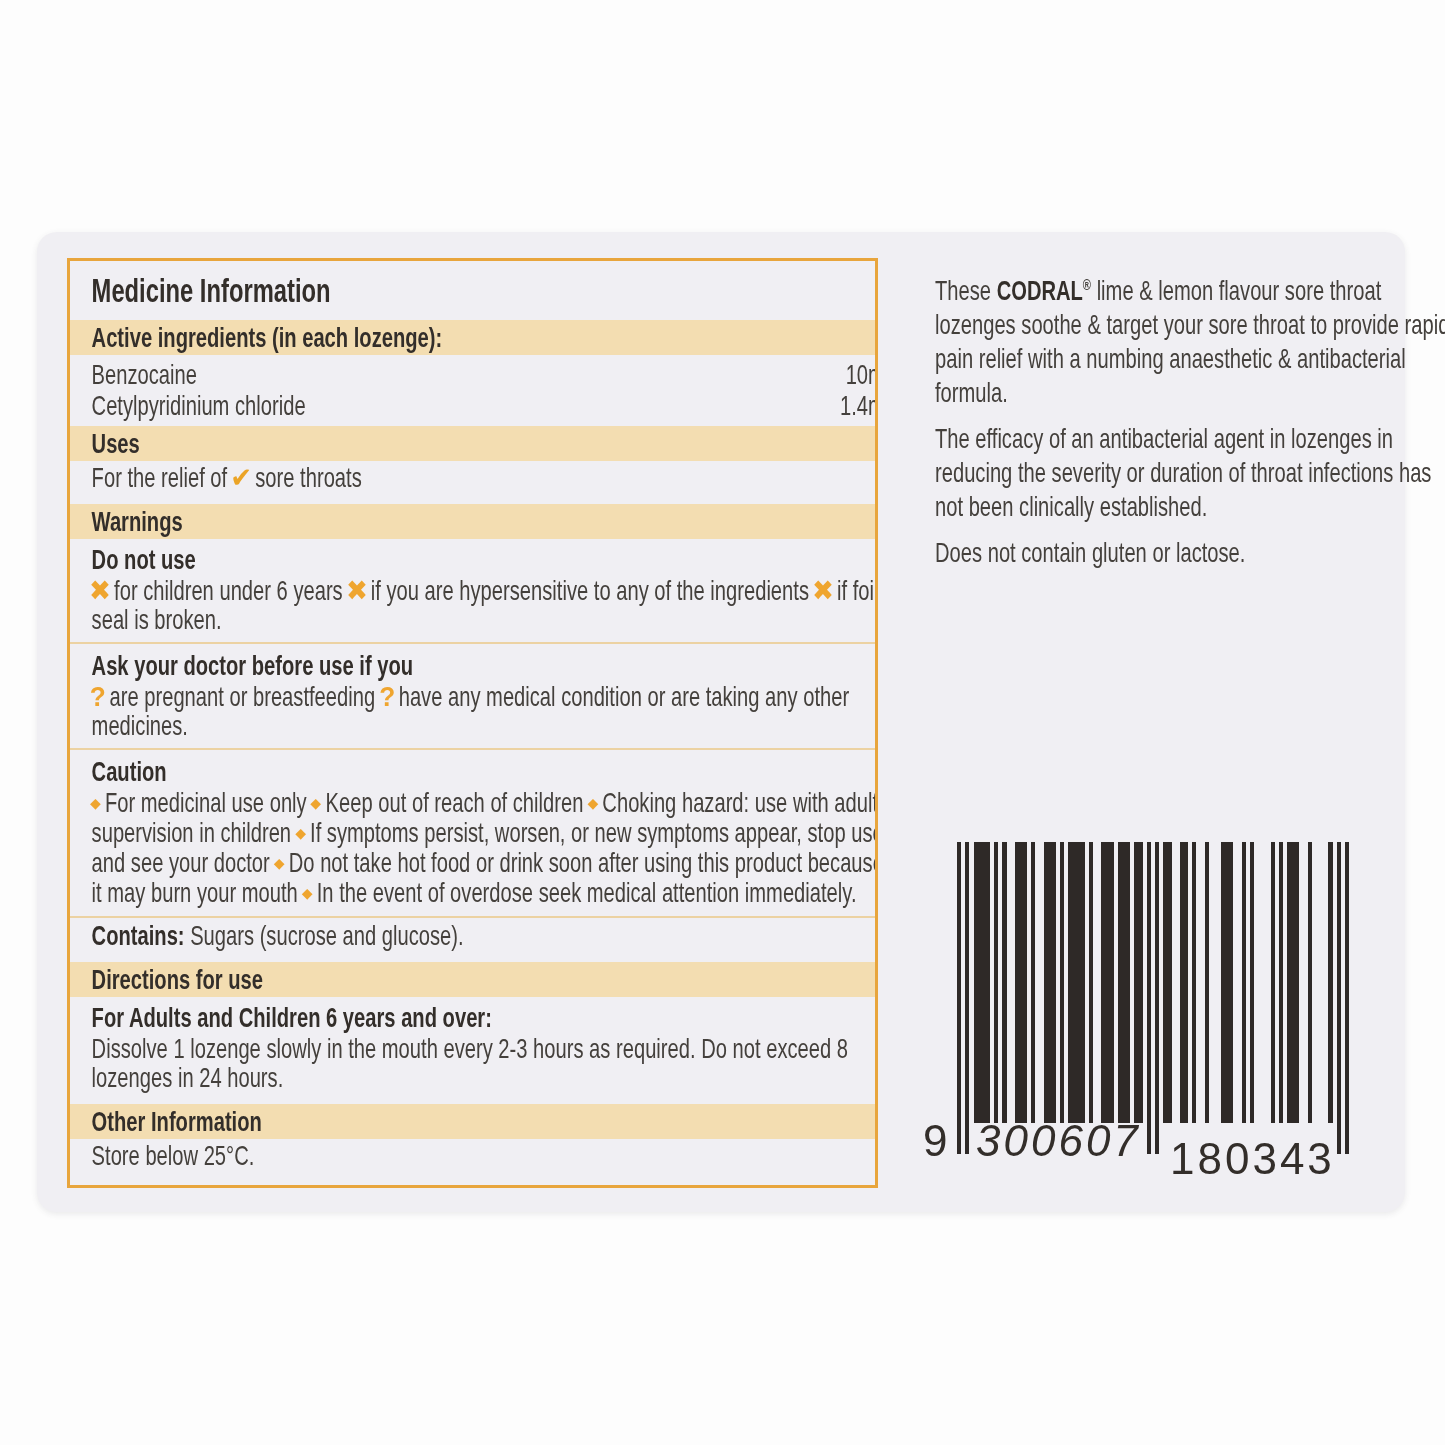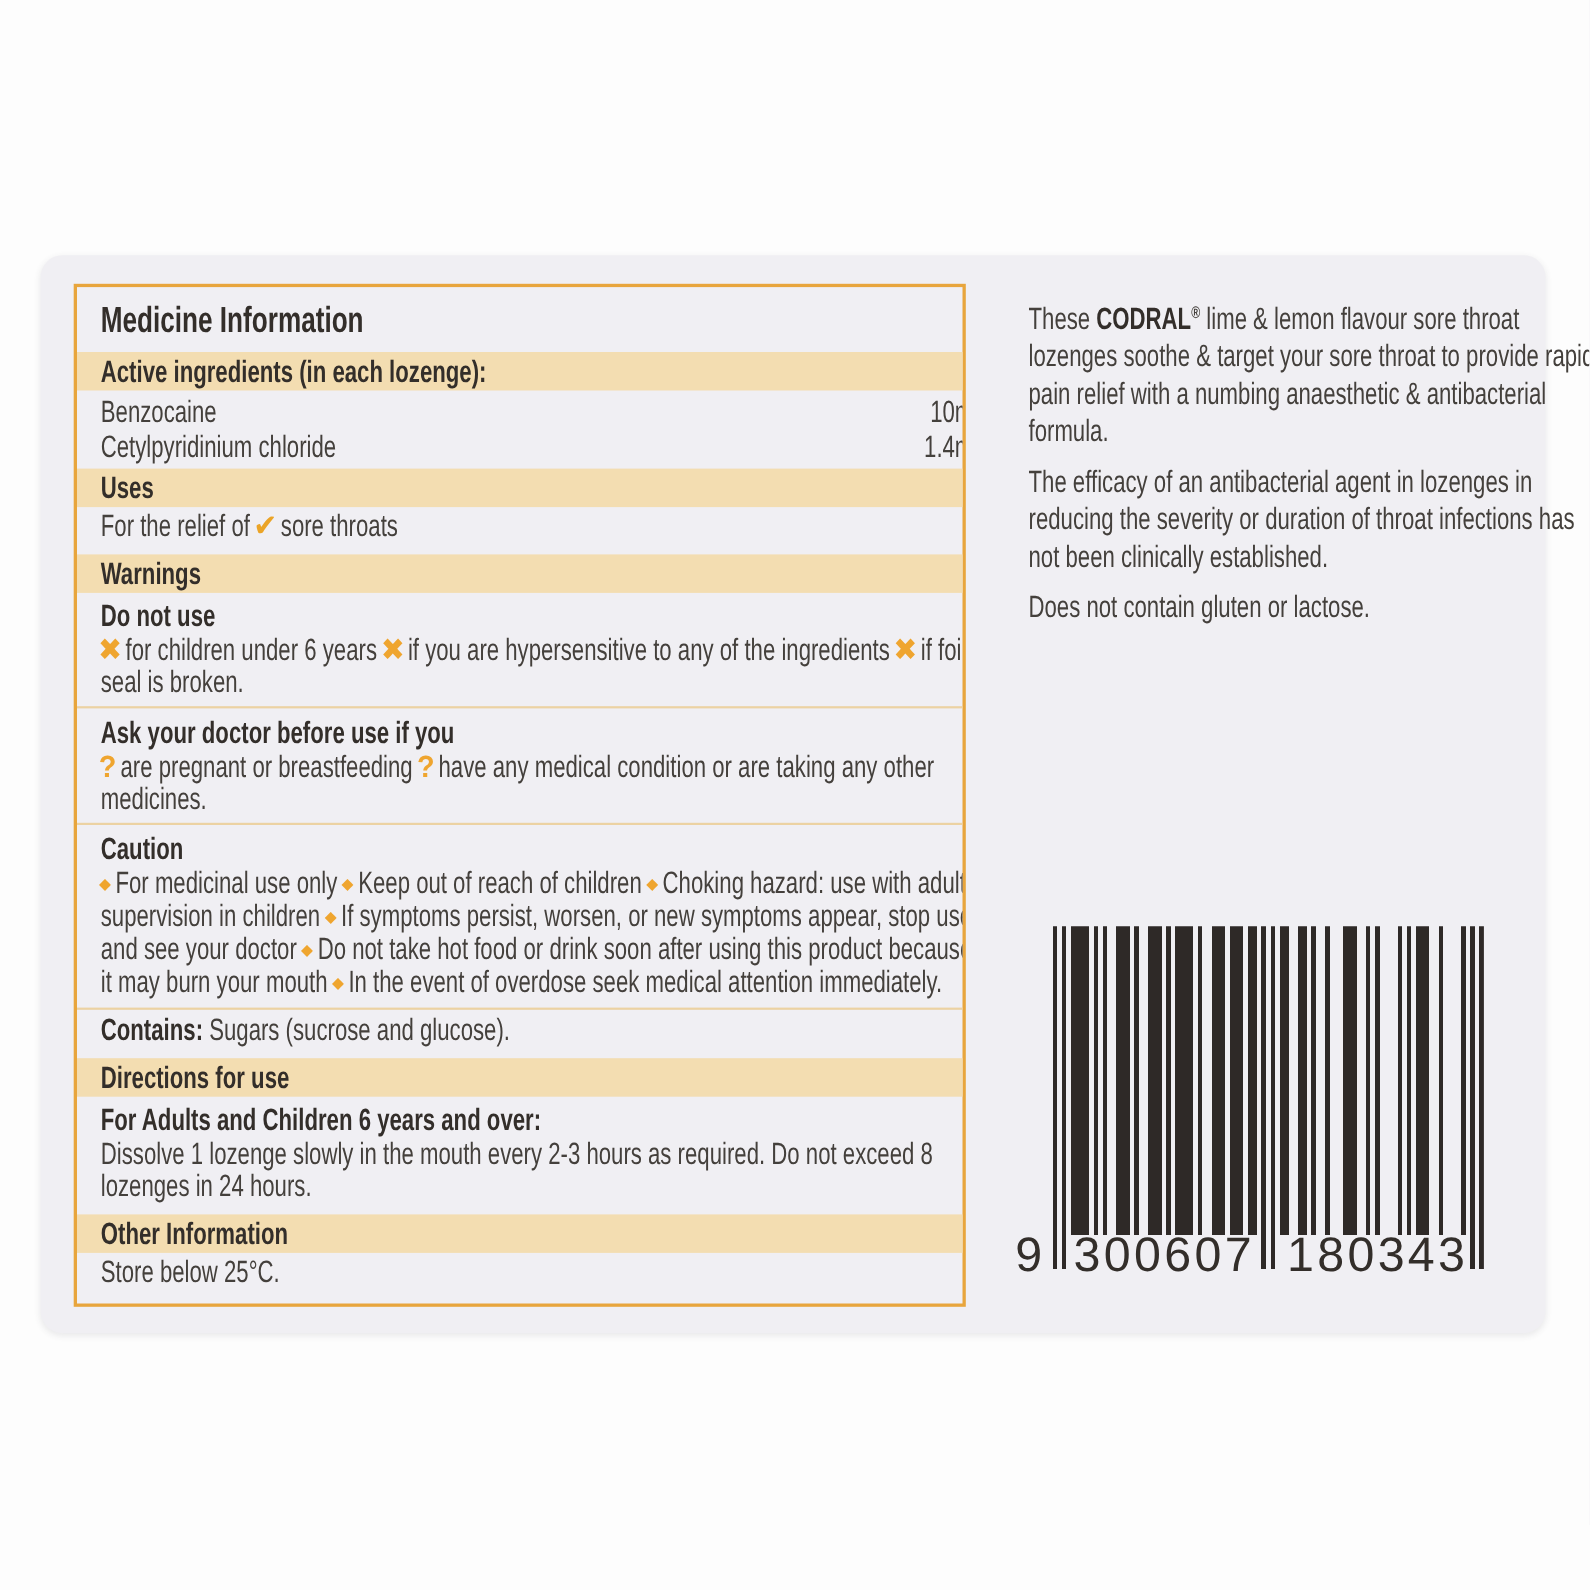--- a/index.html
+++ b/index.html
@@ -29,22 +29,22 @@
   .icn-bullet{font-size:0.5em;vertical-align:4px;transform:scaleX(1.4);}
   
   .right-col{position:absolute;left:898px;top:36px;width:520px;overflow:hidden;}
   .rp{font-size:28px;color:#44403c;line-height:34px;margin-bottom:12px;}
   
   .barcode{position:absolute;left:886px;top:610px;width:430px;height:332px;}
   .bc-svg{position:absolute;left:34px;top:0;}
   .bc-num{position:absolute;top:274px;font-size:44px;color:#332e2a;letter-spacing:3px;
           font-family:"Liberation Sans","DejaVu Sans",sans-serif;}
   .bc-first{left:0;}
-  .bc-left{left:53px;width:160px;text-align:center;}
-  .bc-right{left:247px;width:160px;text-align:left;}
+  .bc-left{left:53px;width:160px;text-align:center;font-style:italic;}
+  .bc-right{left:247px;width:160px;text-align:left;margin-top:18px;}
 </style>
 </head>
 <body>
 
 <div class="page">
   <div class="card">
 
     <div class="panel" id="panel-root">
         <div class="p-title cond">Medicine Information</div>
         <div class="p-band cond">Active ingredients (in each lozenge):</div>

